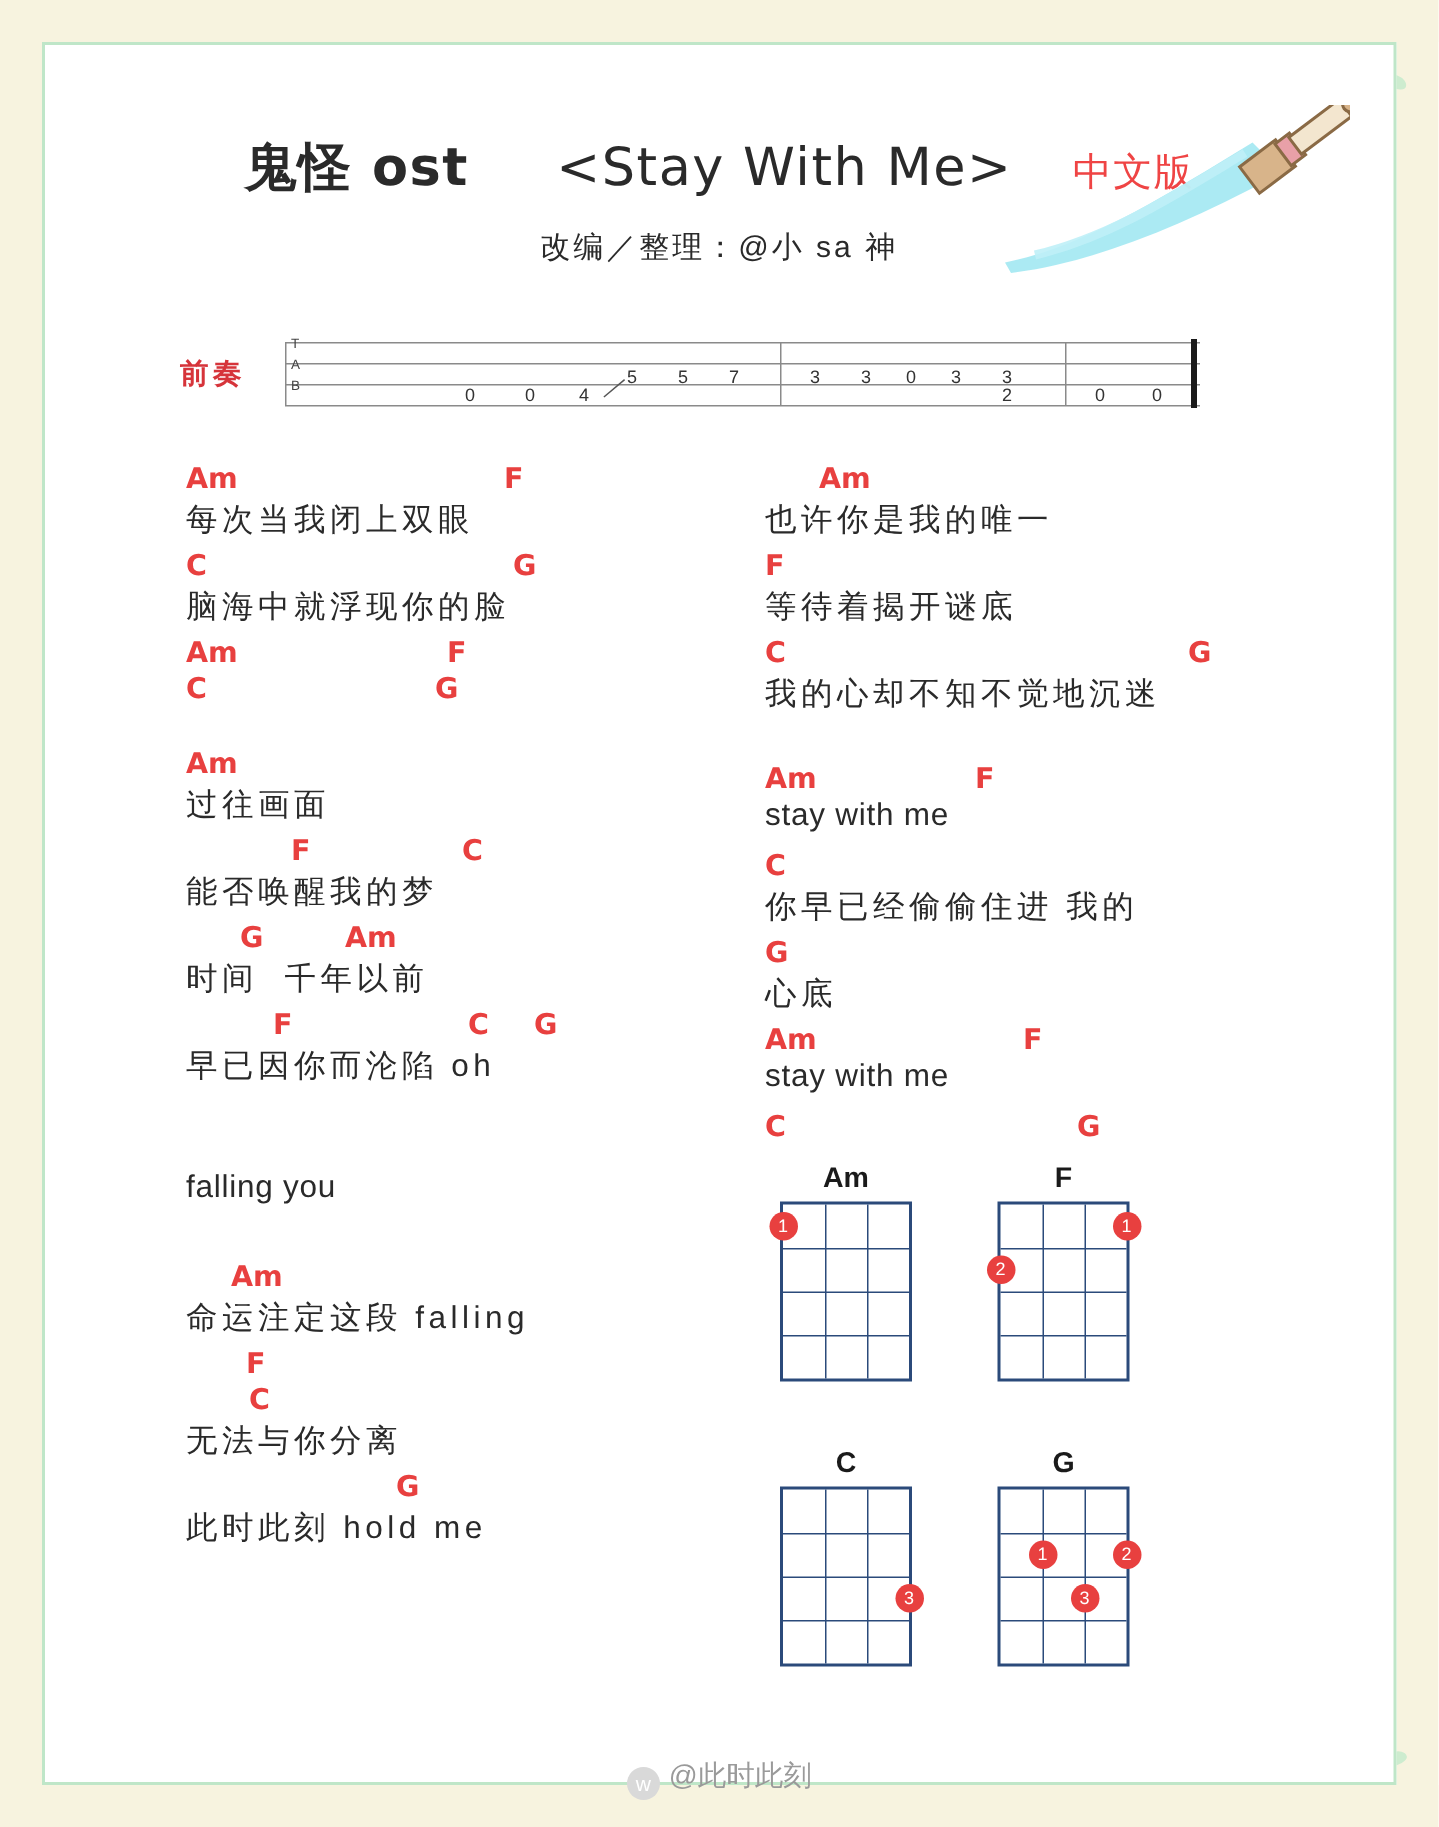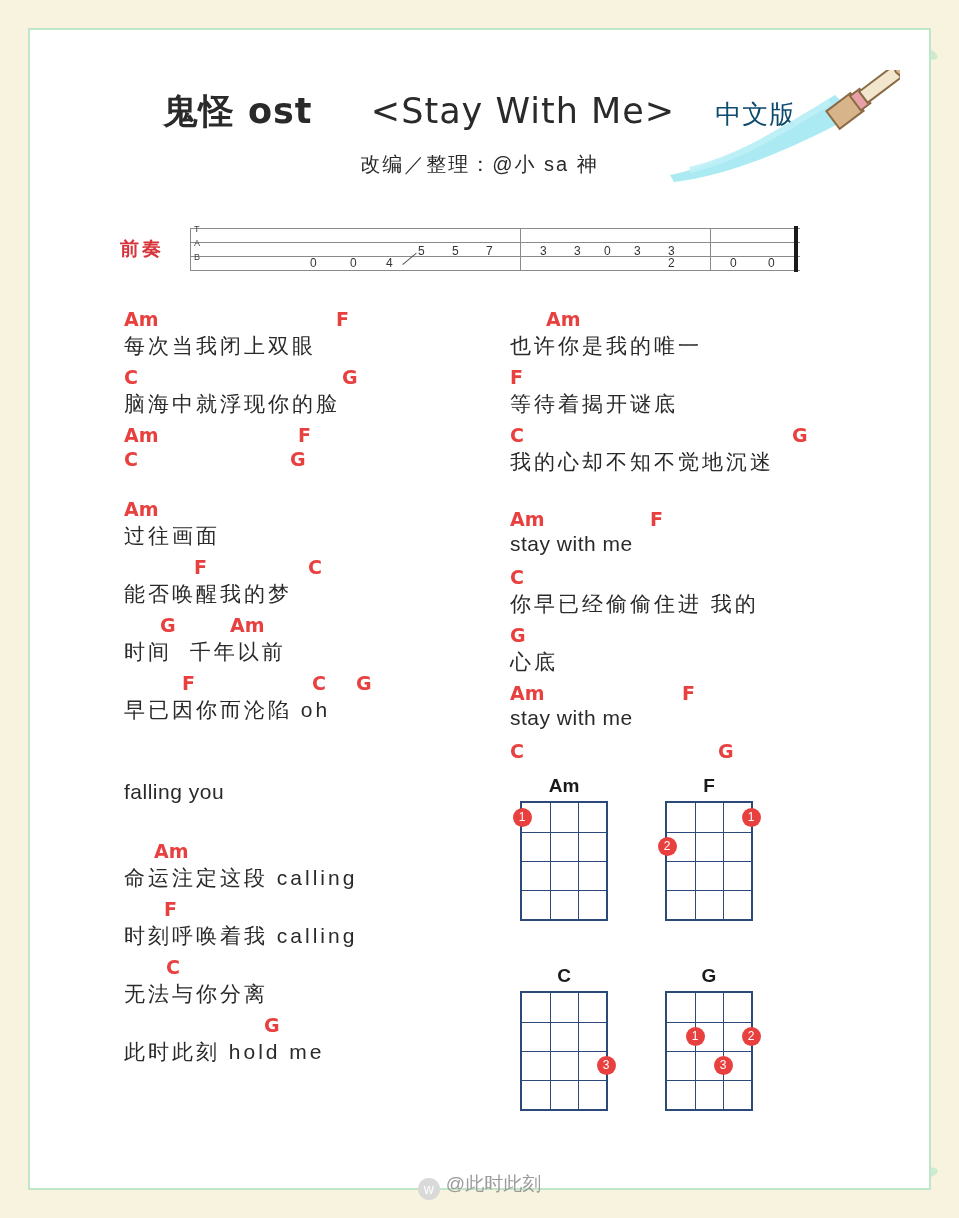--- a/index.html
+++ b/index.html
@@ -85,21 +85,21 @@
   }
   .title-line {
     font-family: "DejaVu Sans", sans-serif;
     font-size: 35px;
     color: #2a2a2a;
     letter-spacing: 1px;
     white-space: nowrap;
   }
   .title-cn { font-weight: bold; }
   .title-ver {
-    color: #0c4a6e;
+    color: #ef4444;
     font-size: 26px;
     margin-left: 28px;
   }
   .subtitle {
     margin-top: 16px;
     font-size: 20px;
     color: #2a2a2a;
     letter-spacing: 2px;
   }
 
@@ -816,23 +816,22 @@
       <div class="lyricline">能否唤醒我的梦</div>
       <div class="chordline"><span style="left: 36px;">G</span><span style="left: 106px;">Am</span></div>
       <div class="lyricline">时间  千年以前</div>
       <div class="chordline"><span style="left: 58px;">F</span><span style="left: 188px;">C</span><span style="left: 232px;">G</span></div>
       <div class="lyricline">早已因你而沦陷 oh</div>
       <div class="gap"></div>
       <div class="chordline"></div>
       <div class="lyricline en">falling you</div>
       <div class="gap"></div>
       <div class="chordline"><span style="left: 30px;">Am</span></div>
-      <div class="lyricline">命运注定这段 calling</div>
+      <div class="lyricline">命运注定这段 falling</div>
       <div class="chordline"><span style="left: 40px;">F</span></div>
-      <div class="lyricline">时刻呼唤着我 calling</div>
       <div class="chordline"><span style="left: 42px;">C</span></div>
       <div class="lyricline">无法与你分离</div>
       <div class="chordline"><span style="left: 140px;">G</span></div>
       <div class="lyricline">此时此刻 hold me</div>
     </div>
   <div class="col" id="col-right">
       <div class="chordline"><span style="left: 36px;">Am</span></div>
       <div class="lyricline">也许你是我的唯一</div>
       <div class="chordline"><span style="left: 0px;">F</span></div>
       <div class="lyricline">等待着揭开谜底</div>

